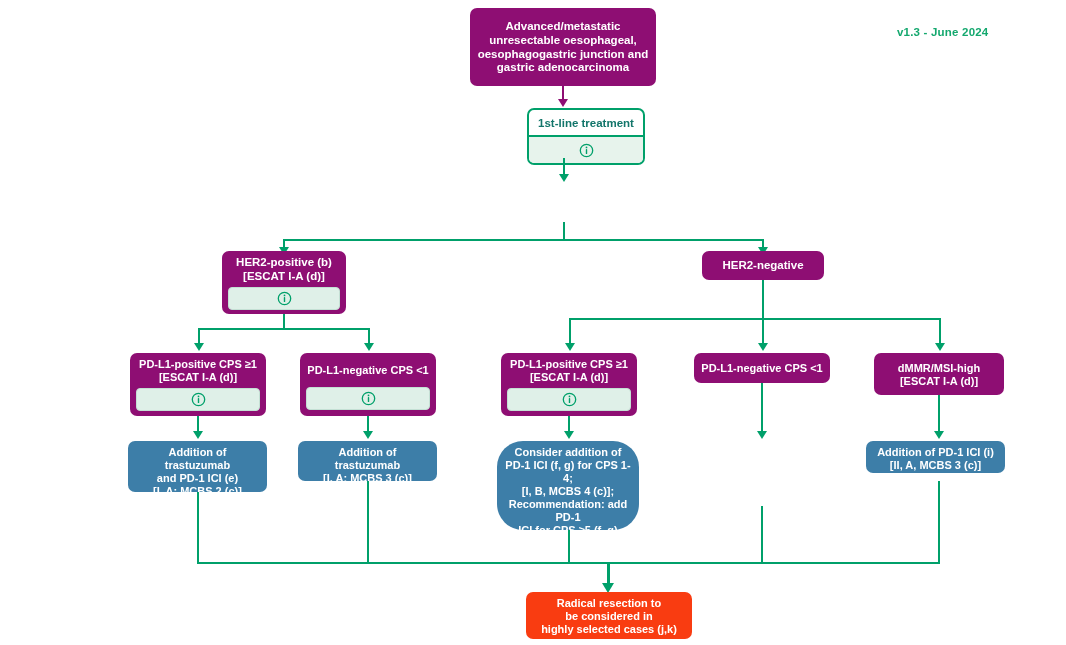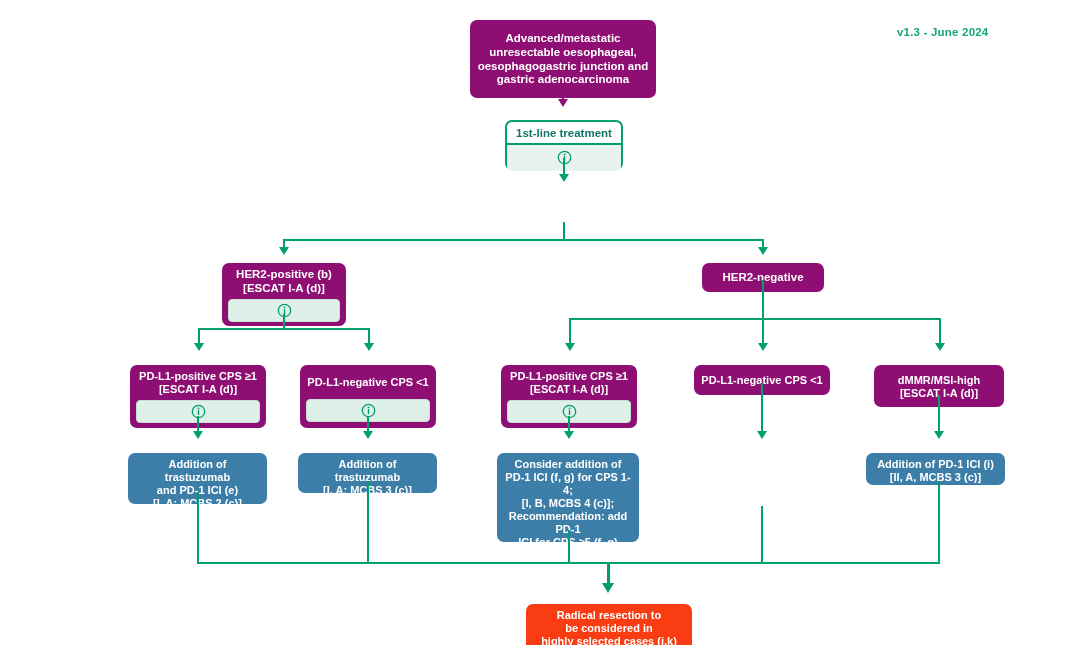--- a/index.html
+++ b/index.html
@@ -21,21 +21,20 @@
     position: absolute;
     box-sizing: border-box;
     display: flex;
     flex-direction: column;
     align-items: stretch;
     justify-content: flex-start;
     border-radius: 7px;
     color: #ffffff;
     font-weight: bold;
     text-align: center;
-    margin-top: 12px;
   }
   .node .label {
     display: flex;
     align-items: center;
     justify-content: center;
     flex: 1 1 auto;
     padding: 5px 7px 4px 7px;
     line-height: 1.18;
     white-space: pre-line;
   }
@@ -123,21 +122,21 @@
   <div class="node purple" style="left:470px; top:8px; width:186px; height:78px;">
     <div class="label" style="font-size:11.5px;">Advanced/metastatic
 unresectable oesophageal,
 oesophagogastric junction and
 gastric adenocarcinoma</div>
   </div>
 
   <div class="conn v purple-line" style="left:562px; top:86px; height:16px;"></div>
   <div class="arrow purple-arrow" style="left:558px; top:99px;"></div>
 
-  <div class="node green-outline" style="left:505px; top:108px; width:118px; height:50px;border-radius:7px;">
+  <div class="node green-outline" style="left:527px; top:108px; width:118px; height:57px;border-radius:7px;">
     <div class="label" style="font-size:11.5px; padding-bottom:2px;">1st-line treatment</div>
     <div class="infobar">
       <svg class="info-icon" viewBox="0 0 16 16">
         <circle cx="8" cy="8" r="6.6" fill="none" stroke="#00a06a" stroke-width="1.4"></circle>
         <circle cx="8" cy="4.7" r="0.95" fill="#00a06a"></circle>
         <rect x="7.25" y="6.5" width="1.5" height="5.2" rx="0.6" fill="#00a06a"></rect>
       </svg>
     </div>
   </div>
 
@@ -247,21 +246,21 @@
     <div class="label" style="font-size:11px;">Addition of trastuzumab
 and PD-1 ICI (e)
 [I, A; MCBS 2 (c)]</div>
   </div>
 
   <div class="node blue" style="left:298px; top:441px; width:139px; height:40px;">
     <div class="label" style="font-size:11px;">Addition of trastuzumab
 [I, A; MCBS 3 (c)]</div>
   </div>
 
-  <div class="node blue" style="left:497px; top:441px; width:142px; height:89px;">
+  <div class="node blue" style="left:497px; top:441px; width:142px; height:89px;border-radius:26px;">
     <div class="label" style="font-size:11px;">Consider addition of
 PD-1 ICI (f, g) for CPS 1-4;
 [I, B, MCBS 4 (c)];
 Recommendation: add PD-1
 ICI for CPS ≥5 (f, g)
 [I, A: MCBS 4 (c)]</div>
   </div>
 
 
   <div class="node blue" style="left:866px; top:441px; width:139px; height:32px;">

